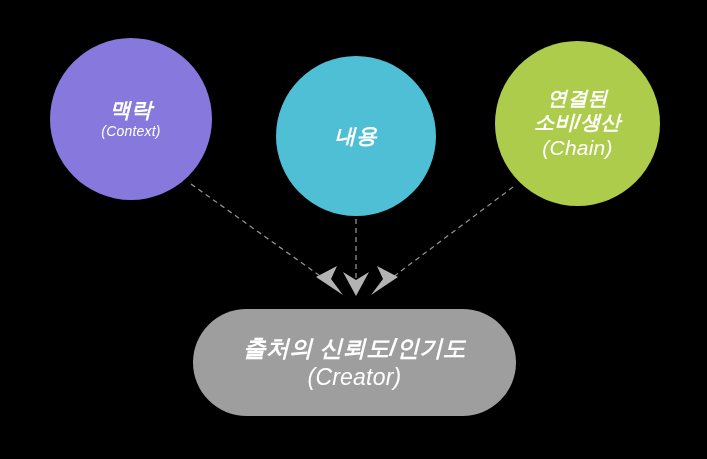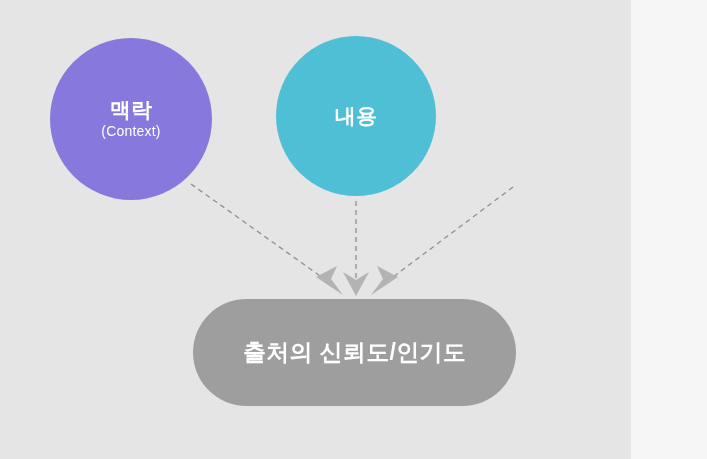--- a/index.html
+++ b/index.html
@@ -8,23 +8,24 @@
   }
   body {
     width: 707px;
     height: 459px;
     background: #f7f6f6;
     font-family: "Liberation Sans", "DejaVu Sans", sans-serif;
     overflow: hidden;
   }
   #diagram {
     position: relative;
-    width: 631px;
+    width: 707px;
     height: 459px;
-    background: #e5e5e5;
+    background: #000000;
+    font-style: italic;
   }
   #connectors {
     position: absolute;
     left: 0;
     top: 0;
     width: 707px;
     height: 459px;
     pointer-events: none;
   }
   .node {
@@ -62,21 +63,21 @@
   }
   #node-context {
     left: 50px;
     top: 38px;
     width: 162px;
     height: 162px;
     background: #8678dc;
   }
   #node-content {
     left: 276px;
-    top: 36px;
+    top: 56px;
     width: 160px;
     height: 160px;
     background: #4ebfd4;
   }
   #node-chain {
     left: 495px;
     top: 41px;
     width: 165px;
     height: 165px;
     background: #aecc4c;
@@ -84,21 +85,21 @@
   #node-chain .line-kr {
     font-size: 20px;
     line-height: 1.22;
   }
   #node-chain .line-en {
     font-size: 21px;
     line-height: 1.24;
   }
   #node-creator {
     left: 193px;
-    top: 299px;
+    top: 309px;
     width: 323px;
     height: 107px;
     background: #9e9e9e;
     text-align: right;
   }
   #node-creator .line-kr {
     font-size: 23px;
     letter-spacing: 0.3px;
   }
   #node-creator .line-en {
@@ -130,18 +131,24 @@
 
   <div class="node circle" id="node-context">
     <span class="node-line line-kr">맥락</span>
     <span class="node-line line-en">(Context)</span>
   </div>
 
   <div class="node circle" id="node-content">
     <span class="node-line line-kr">내용</span>
   </div>
 
+  <div class="node circle" id="node-chain">
+    <span class="node-line line-kr">연결된</span>
+    <span class="node-line line-kr">소비/생산</span>
+    <span class="node-line line-en">(Chain)</span>
+  </div>
 
   <div class="node pill" id="node-creator">
     <span class="node-line line-kr">출처의 신뢰도/인기도</span>
+    <span class="node-line line-en">(Creator)</span>
   </div>
 
 </div>
 
 </body></html>

